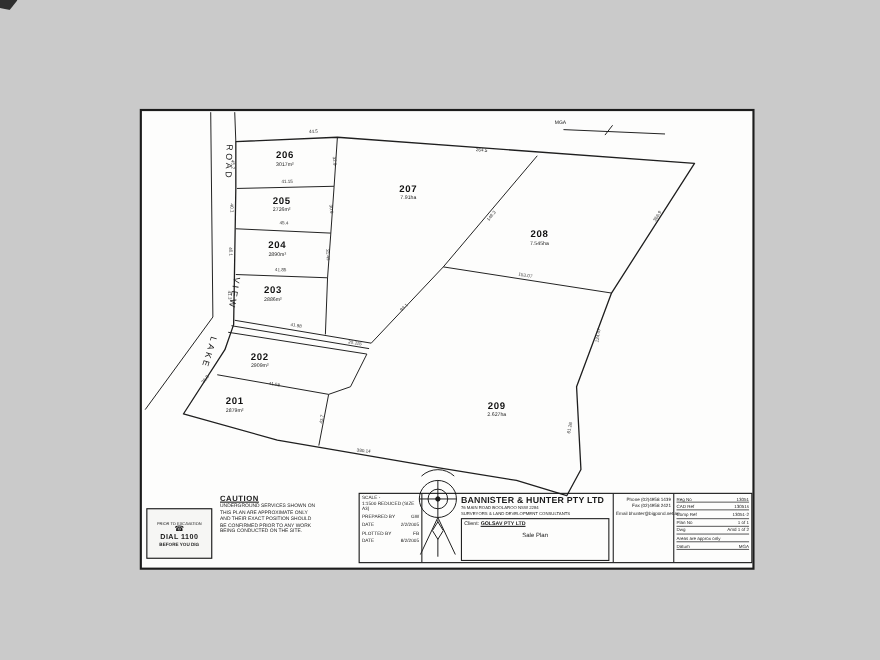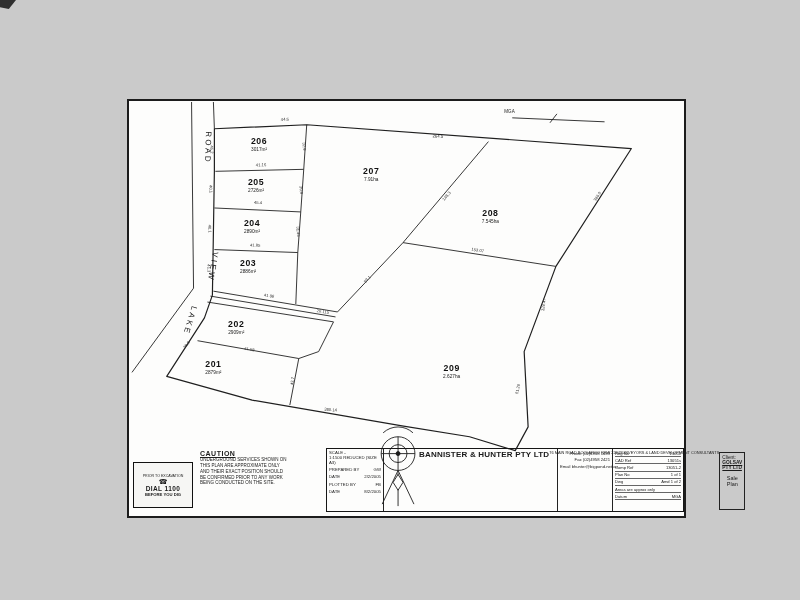--- a/index.html
+++ b/index.html
@@ -29,21 +29,21 @@
   #dig-logo .dig-top{font-size:3.6px;white-space:nowrap;}
   #dig-logo .dig-main{font-size:6.5px;font-weight:bold;letter-spacing:.4px;}
   #dig-logo .dig-bottom{font-size:4.2px;font-weight:bold;}
   #dig-logo .dig-glyph{font-size:7px;line-height:1;}
   #titleblock{left:197px;top:347px;width:358px;height:64px;border:1.5px solid #161616;
        display:flex;background:transparent;}
   .tb-cell{box-sizing:border-box;height:100%;}
   #tb-scale{width:57px;border-right:1px solid #222;padding:1px 2px;font-size:4.3px;}
   #tb-scale .kv{display:flex;justify-content:space-between;margin-top:2.2px;}
   #tb-logo{width:32px;}
-  #tb-firm{width:142px;border-right:1px solid #222;padding:1px 3px;display:flex;flex-direction:row;}
+  #tb-firm{width:142px;border-right:1px solid #222;padding:1px 3px;display:flex;flex-direction:column;}
   .firm-name{font-size:8px;font-weight:bold;letter-spacing:.2px;white-space:nowrap;}
   .firm-sub{font-size:3.9px;color:#222;white-space:nowrap;}
   #client-box{border:1px solid #222;margin-top:2px;flex:1;padding:1.5px 2px;}
   .client-line{font-size:4.8px;}
   .client-name{text-decoration:underline;font-weight:bold;}
   .doc-title{font-size:5.5px;text-align:center;margin-top:5px;}
   #tb-contact{width:55px;border-right:1px solid #222;padding:2px 2px;font-size:4.2px;text-align:right;}
   #tb-contact div{white-space:nowrap;margin-bottom:1.4px;}
   #tb-refs{flex:1;padding:1px 2px;font-size:4.1px;}
   #tb-refs .kv{display:flex;justify-content:space-between;border-bottom:.5px solid #666;

